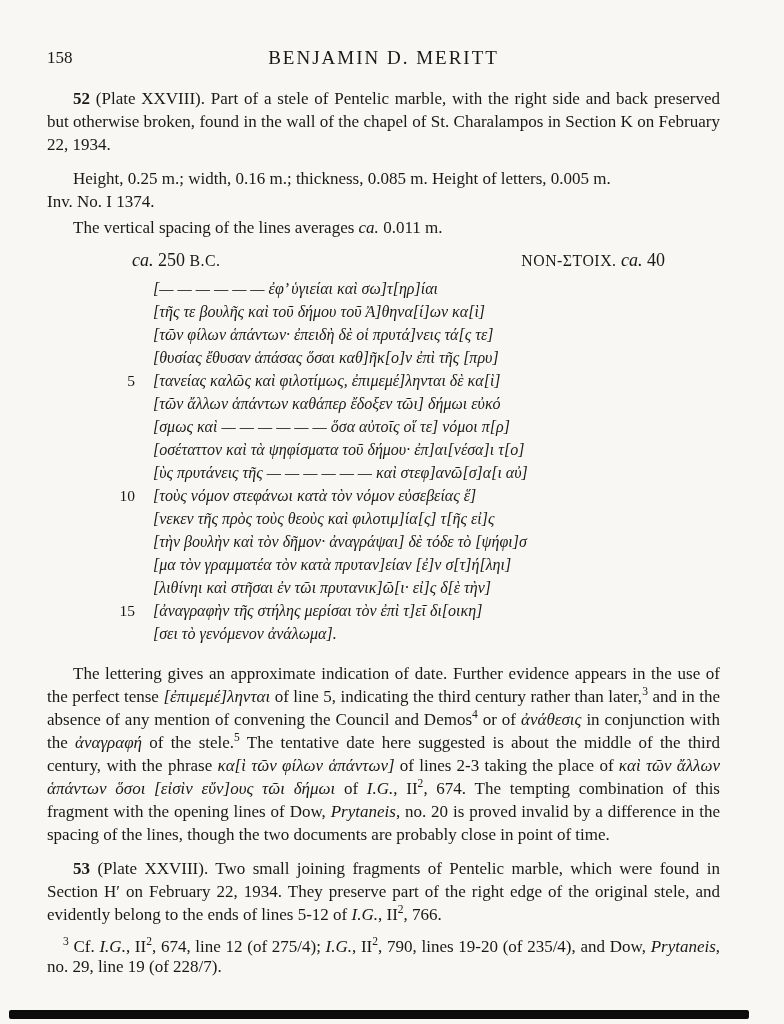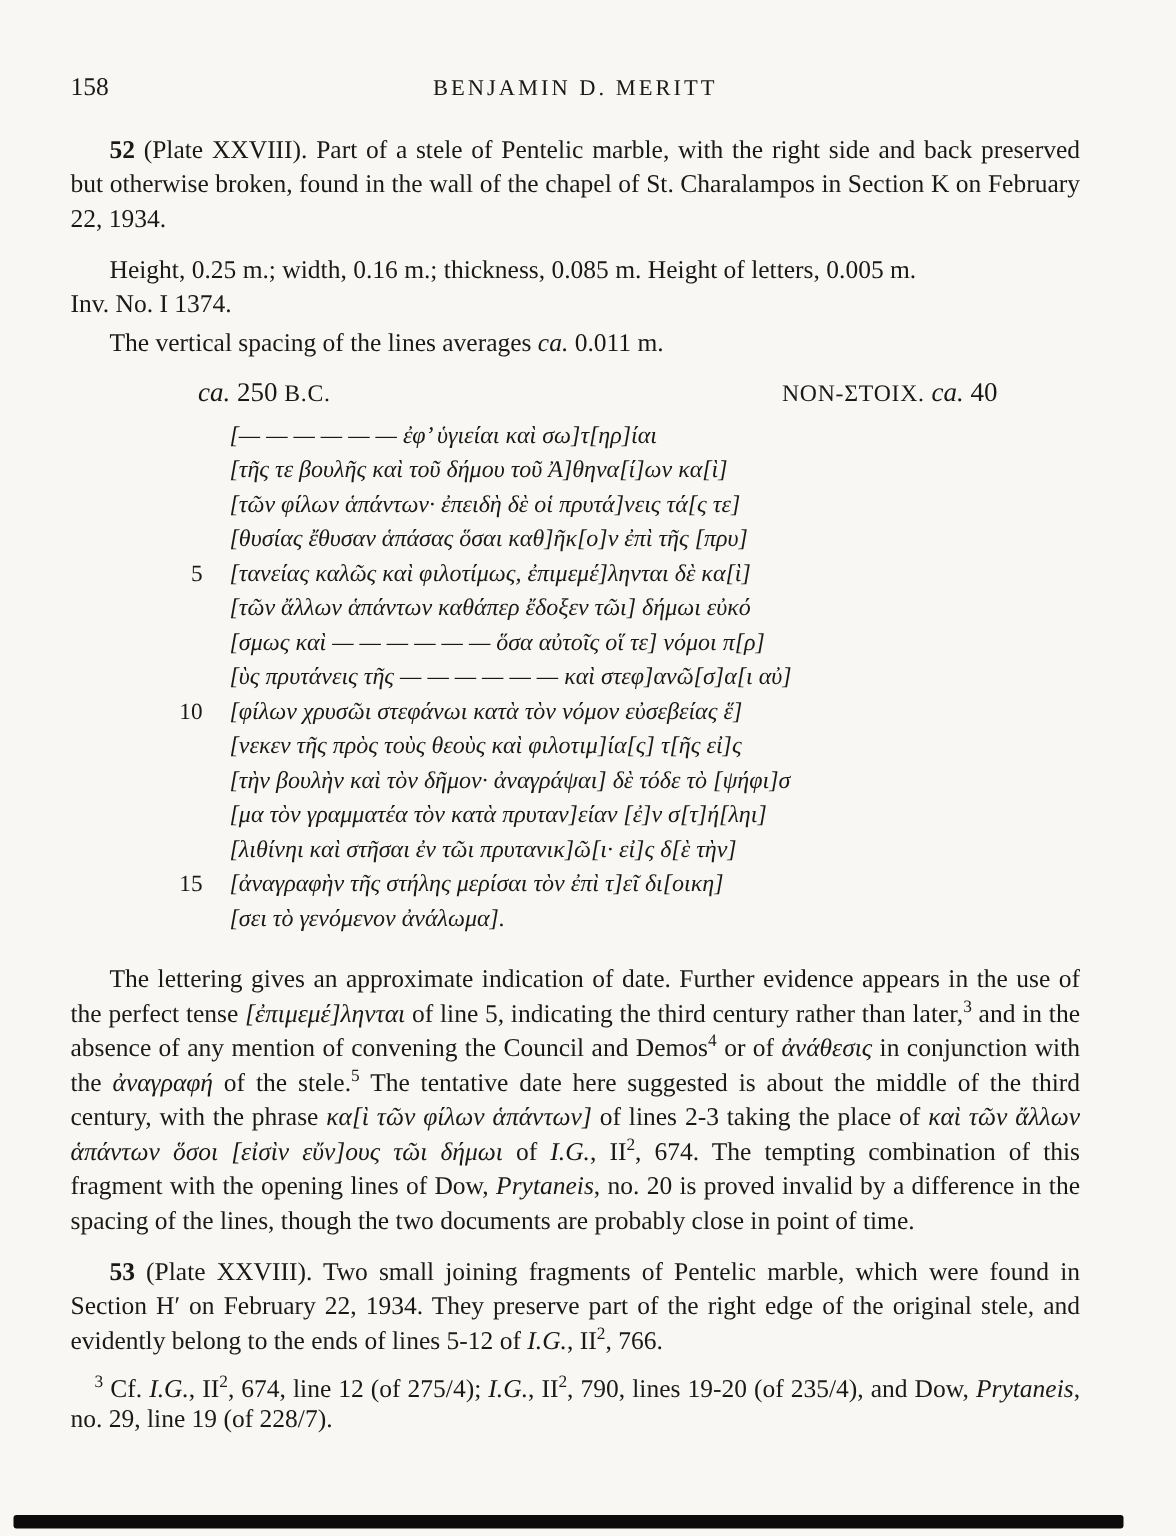--- a/index.html
+++ b/index.html
@@ -6,21 +6,21 @@
   .page{
     width:784px;height:1024px;box-sizing:border-box;
     margin:0 auto;position:relative;overflow:hidden;
     padding:46px 64px 0 47px;
     background:#f8f7f3;color:#1a1916;
     font-family:"Liberation Serif","DejaVu Serif",serif;
     font-size:17px;line-height:23px;
   }
   .header-row{position:relative;text-align:center;margin-bottom:17px;}
   .page-number{position:absolute;left:0;top:0;}
-  .running-head{letter-spacing:2px;font-size:15px;}
+  .running-head{letter-spacing:2px;font-size:19px;}
   p.para{margin:0 0 11px 0;text-align:justify;text-indent:26px;}
   p.tight{margin-bottom:3px;}
   .i{font-style:italic;}
   .b{font-weight:700;}
   .sup{vertical-align:super;font-size:0.68em;line-height:0;}
   .sc{font-size:0.88em;letter-spacing:0.5px;}
   .insc-labels{display:flex;justify-content:space-between;
     margin:6px 55px 6px 85px;font-size:18px;line-height:21px;}
   .insc{margin:0 0 17px 70px;font-size:16px;line-height:23px;}
   .insc-row{display:flex;white-space:nowrap;}
@@ -78,28 +78,29 @@
     <div class="insc-row">
         <span class="insc-num"></span>
         <span class="insc-text">[τῶν ἄλλων ἁπάντων καθάπερ ἔδοξεν τῶι] δήμωι εὐκό</span>
       </div>
     <div class="insc-row">
         <span class="insc-num"></span>
         <span class="insc-text">[σμως καὶ — — — — — — ὅσα αὐτοῖς οἵ τε] νόμοι π[ρ]</span>
       </div>
     <div class="insc-row">
         <span class="insc-num"></span>
+        <span class="insc-text">[οσέταττον καὶ τὰ ψηφίσματα τοῦ δήμου· ἐπ]αι[νέσα]ι τ[ο]</span>
       </div>
     <div class="insc-row">
         <span class="insc-num"></span>
         <span class="insc-text">[ὺς πρυτάνεις τῆς — — — — — — καὶ στεφ]ανῶ[σ]α[ι αὐ]</span>
       </div>
     <div class="insc-row">
         <span class="insc-num">10</span>
-        <span class="insc-text">[φίλων χρυσῶι στεφάνωι κατὰ τὸν νόμον εὐσεβείας ἕ]</span>
+        <span class="insc-text">[τοὺς νόμον στεφάνωι κατὰ τὸν νόμον εὐσεβείας ἕ]</span>
       </div>
     <div class="insc-row">
         <span class="insc-num"></span>
         <span class="insc-text">[νεκεν τῆς πρὸς τοὺς θεοὺς καὶ φιλοτιμ]ία[ς] τ[ῆς εἰ]ς</span>
       </div>
     <div class="insc-row">
         <span class="insc-num"></span>
         <span class="insc-text">[τὴν βουλὴν καὶ τὸν δῆμον· ἀναγράψαι] δὲ τόδε τὸ [ψήφι]σ</span>
       </div>
     <div class="insc-row">

